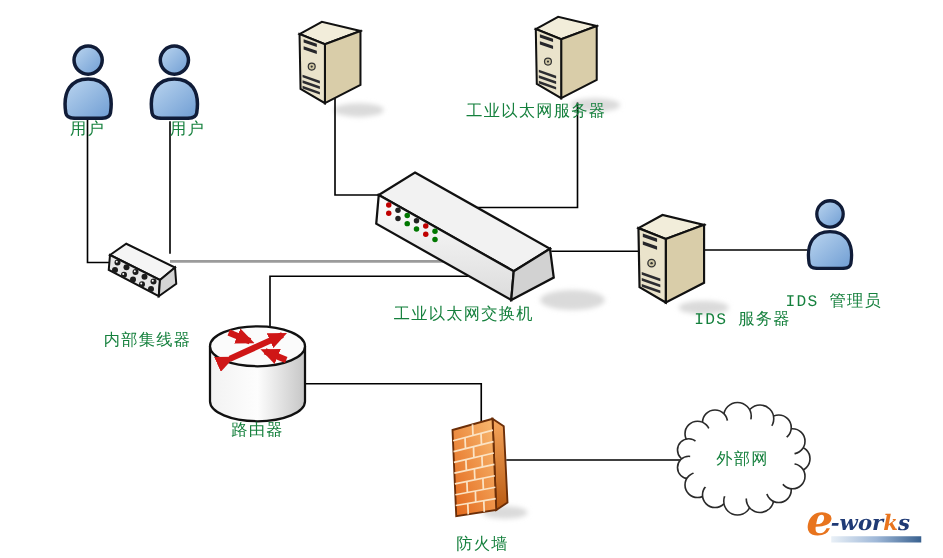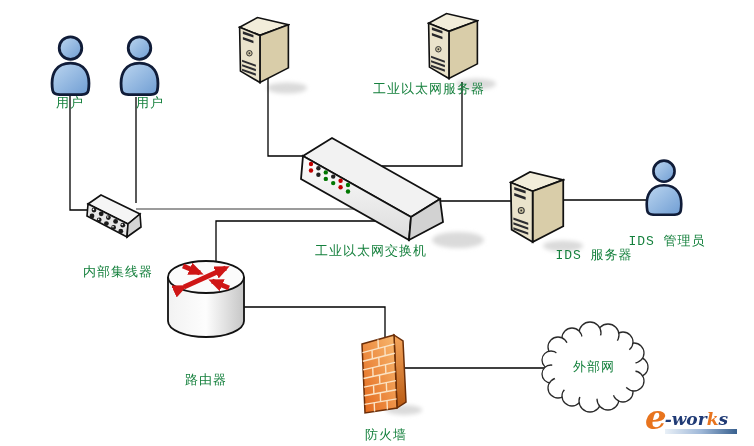--- a/index.html
+++ b/index.html
@@ -217,21 +217,21 @@
   </g>
 </svg>
 
 <div class="label" style="left:70px;top:94px;">用户</div>
 <div class="label" style="left:150px;top:94px;">用户</div>
 <div class="label" style="left:429px;top:80px;">工业以太网服务器</div>
 <div class="label" style="left:118px;top:238px;margin-top:25px;">内部集线器</div>
 <div class="label" style="left:371px;top:242px;">工业以太网交换机</div>
 <div class="label" style="left:558px;top:246px;margin-left:36px;">IDS 服务器</div>
 <div class="label" style="left:667px;top:232px;">IDS 管理员</div>
-<div class="label" style="left:206px;top:335px;margin-top:36px;">路由器</div>
+<div class="label" style="left:206px;top:335px;">路由器</div>
 <div class="label" style="left:386px;top:426px;">防火墙</div>
 <div class="label" style="left:594px;top:358px;">外部网</div>
 
 <div class="logo">
   <span class="logo-e">e</span>
   <span class="logo-right">
     <span class="logo-word"><span>-wor</span><span class="k">k</span><span>s</span></span>
     <span class="logo-bar"></span>
   </span>
 </div>

